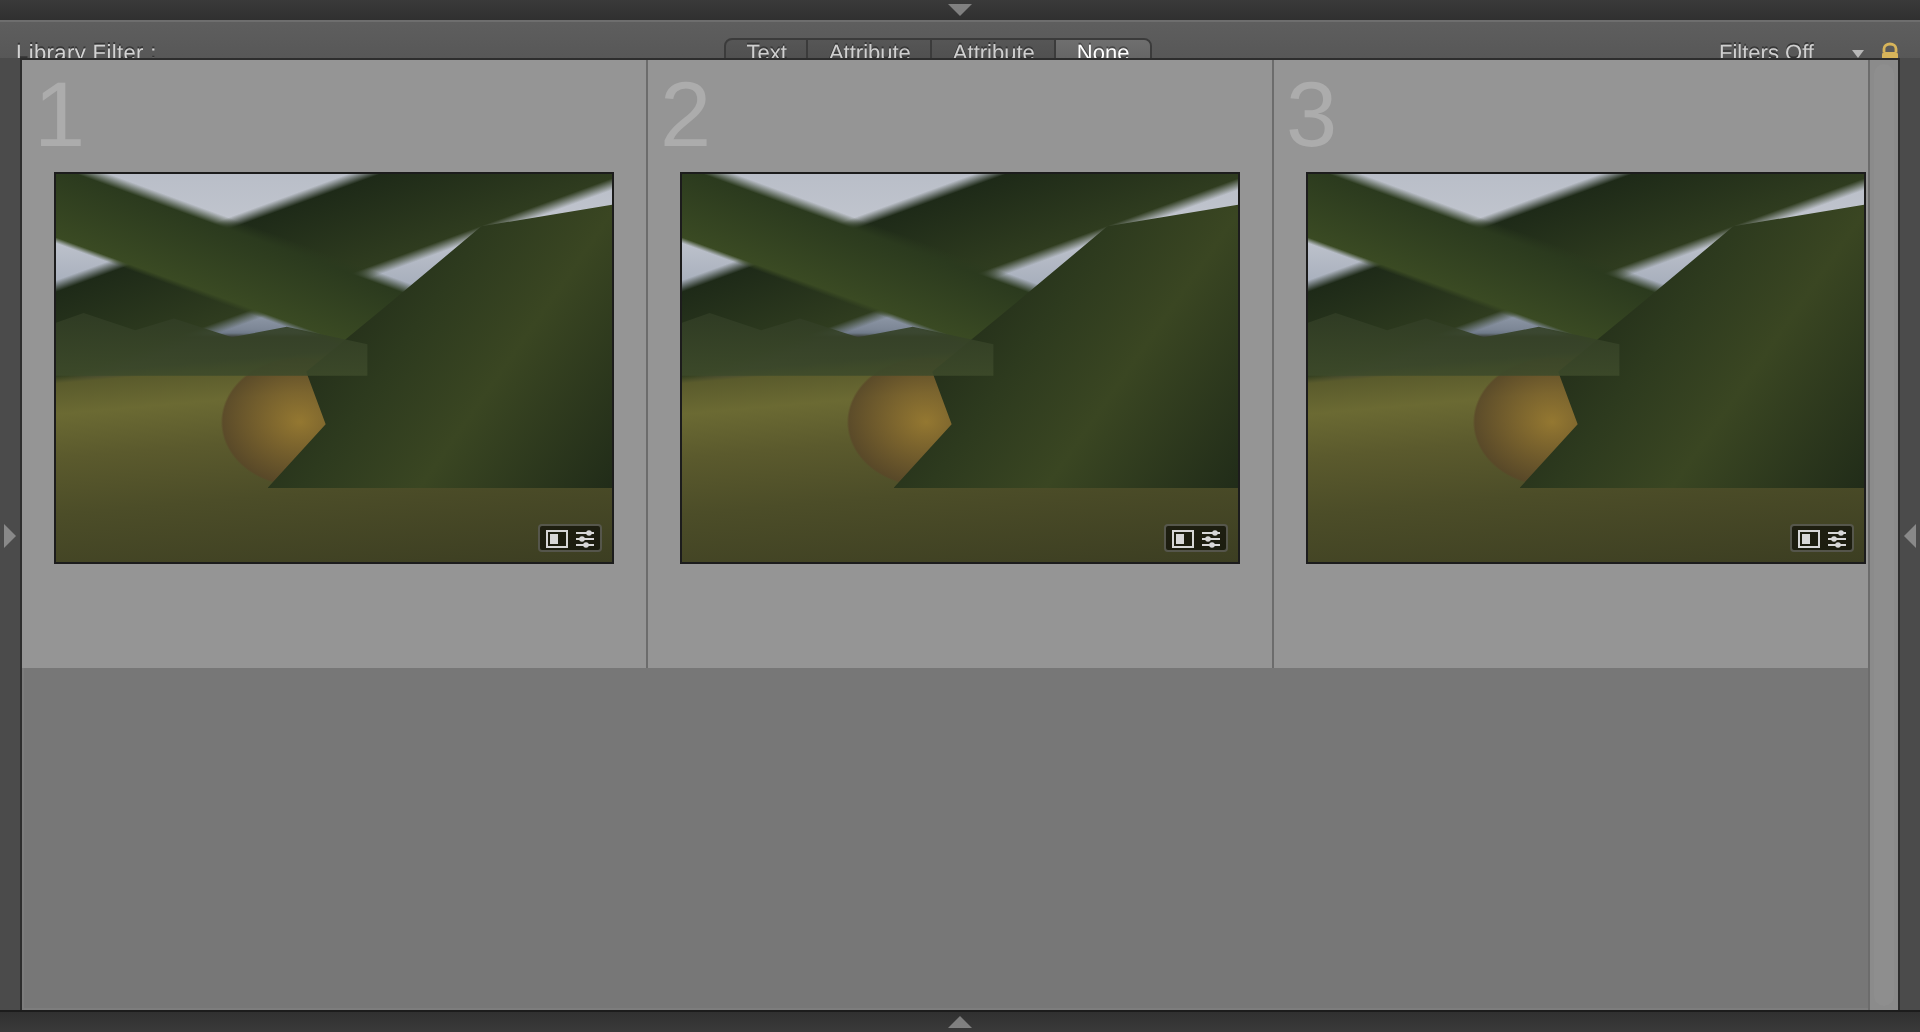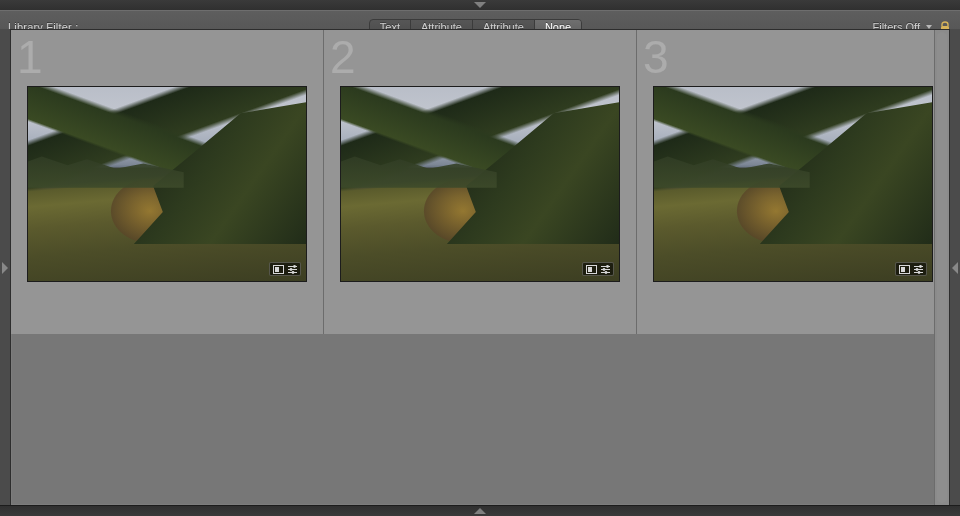--- a/index.html
+++ b/index.html
@@ -84,21 +84,21 @@
     display: flex;
     align-items: center;
     gap: 6px;
   }
   .filters-off {
     font-size: 11px;
     color: #cfcfcf;
     cursor: pointer;
     display: inline-flex;
     align-items: center;
-    gap: 6px;
+    gap: 19px;
   }
   .chev {
     width: 0; height: 0;
     border-left: 3px solid transparent;
     border-right: 3px solid transparent;
     border-top: 4px solid #cfcfcf;
     display: inline-block;
     opacity: .8;
   }
   .lock {

